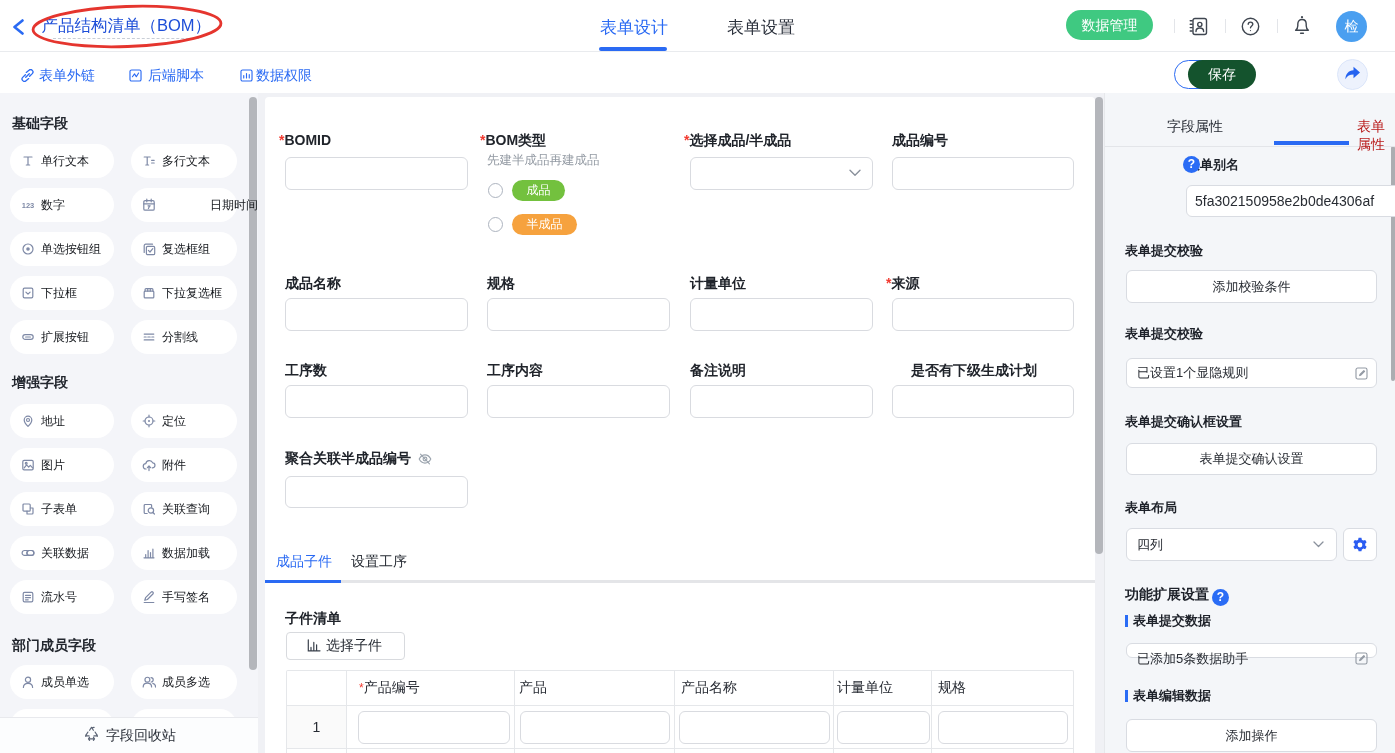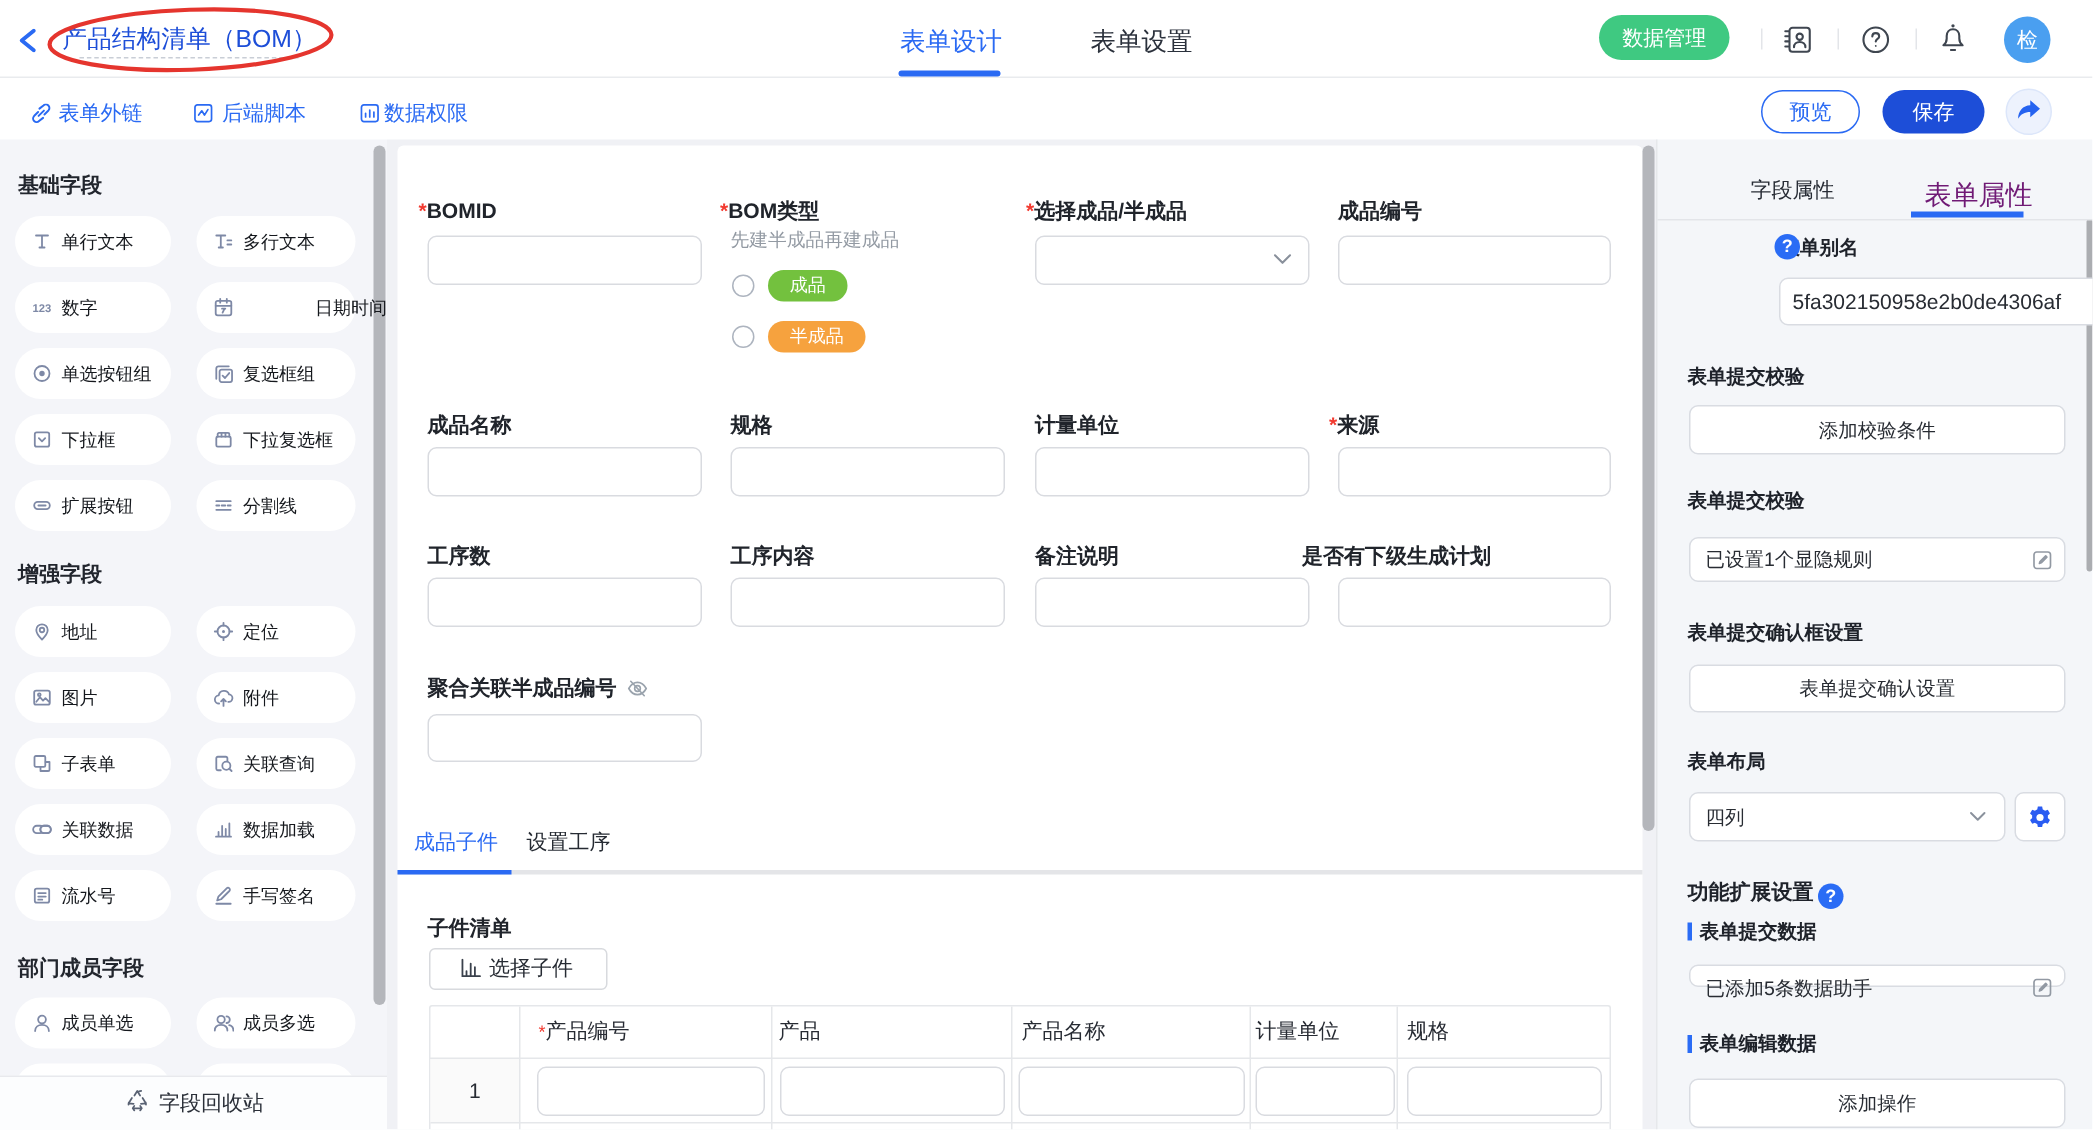--- a/index.html
+++ b/index.html
@@ -63,21 +63,21 @@
  <rect x="1.2" y="1.2" width="13.6" height="13.6" rx="2"></rect>
  <path d="M4.2 9.5 l2.6-3.5 2.2 3.5 2.8-4.5"></path>
 </svg>
 <div class="abs" style="left:148px;top:67px;font-size:14px;color:#2a6af3;">后端脚本</div>
 <svg class="abs" style="left:240px;top:69px;" width="13" height="13" viewBox="0 0 16 16" fill="none" stroke="#2a6af3" stroke-width="1.4" stroke-linecap="round">
  <rect x="1.2" y="1.2" width="13.6" height="13.6" rx="2"></rect>
  <path d="M4.6 8 v3 M8 5.5 v5.5 M11.4 7 v4"></path>
 </svg>
 <div class="abs" style="left:256px;top:67px;font-size:14px;color:#2a6af3;">数据权限</div>
 <div class="abs" style="left:1174px;top:60px;width:66px;height:29px;border:1px solid #2a6af3;border-radius:15px;color:#2a6af3;font-size:14px;text-align:center;line-height:27px;background:#fff;">预览</div>
-<div class="abs" style="left:1255px;top:60px;width:68px;height:29px;border-radius:15px;color:#fff;font-size:14px;text-align:center;line-height:29px;background:#1d4ed8;">保存</div>
+<div class="abs" style="left:1188px;top:60px;width:68px;height:29px;border-radius:15px;color:#fff;font-size:14px;text-align:center;line-height:29px;background:#14532d;">保存</div>
 <div class="abs" style="left:1337px;top:59px;width:31px;height:31px;border-radius:50%;background:#edf2fd;border:1px solid #dce6fa;"></div>
 <svg class="abs" style="left:1344px;top:66px;" width="17" height="16" viewBox="0 0 17 16">
     <path d="M9.5 4.2 V0.8 L16 6.5 L9.5 12.2 V8.6 C5.8 8.6 3.2 10 1.4 13.2 C1.4 8 4.6 4.4 9.5 4.2 Z" fill="#2563f0"></path>
   </svg>
 
 <div class="abs" id="sidebar" style="left:0;top:93px;width:258px;height:660px;background:#f4f5f9;"></div>
 <div class="abs" id="canvaswrap" style="left:258px;top:93px;width:846px;height:660px;background:#f0f1f5;"></div>
 <div class="abs" id="card" style="left:265px;top:97px;width:830px;height:656px;background:#fff;border-radius:4px 4px 0 0;"></div>
 <div class="abs" id="rpanel" style="left:1104px;top:93px;width:291px;height:660px;background:#f4f6f9;border-left:1px solid #e6e8eb;"></div>
 <div class="abs" style="left:249px;top:97px;width:8px;height:573px;background:#b4b6bb;border-radius:4px;"></div>
@@ -267,21 +267,21 @@
 <div class="lbl" style="left:487px;top:274.5px;">规格</div>
 <div class="lbl" style="left:690px;top:274.5px;">计量单位</div>
 <div class="lbl" style="left:886px;top:274.5px;"><span class="req">*</span>来源</div>
 <div class="inp" style="left:285px;top:298px;width:183px;height:33px;"></div>
 <div class="inp" style="left:487px;top:298px;width:183px;height:33px;"></div>
 <div class="inp" style="left:690px;top:298px;width:183px;height:33px;"></div>
 <div class="inp" style="left:892px;top:298px;width:182px;height:33px;"></div>
 <div class="lbl" style="left:285px;top:362px;">工序数</div>
 <div class="lbl" style="left:487px;top:362px;">工序内容</div>
 <div class="lbl" style="left:690px;top:362px;">备注说明</div>
-<div class="lbl" style="left:868px;top:362px;">是否有下级生成计划</div>
+<div class="lbl" style="left:911px;top:362px;">是否有下级生成计划</div>
 <div class="inp" style="left:285px;top:385px;width:183px;height:33px;"></div>
 <div class="inp" style="left:487px;top:385px;width:183px;height:33px;"></div>
 <div class="inp" style="left:690px;top:385px;width:183px;height:33px;"></div>
 <div class="inp" style="left:892px;top:385px;width:182px;height:33px;"></div>
 <div class="lbl" style="left:285px;top:450px;">聚合关联半成品编号</div>
 <svg class="abs" style="left:418px;top:452px;" width="14" height="14" viewBox="0 0 14 14" fill="none" stroke="#9aa3ad" stroke-width="1.1" stroke-linecap="round">
     <path d="M1.2 7 C2.6 4.3 4.6 2.9 7 2.9 S11.4 4.3 12.8 7 C11.4 9.7 9.4 11.1 7 11.1 S2.6 9.7 1.2 7 Z"></path>
     <circle cx="7" cy="7" r="1.9"></circle>
     <path d="M2.5 2.2 L11.5 11.8"></path>
   </svg>
@@ -311,21 +311,21 @@
 <div class="abs" style="left:837px;top:679px;font-size:14px;color:#272b33;white-space:nowrap;">计量单位</div>
 <div class="abs" style="left:938px;top:679px;font-size:14px;color:#272b33;white-space:nowrap;">规格</div>
 <div class="abs" style="left:287px;top:718.5px;width:59px;font-size:14px;color:#272b33;text-align:center;">1</div>
 <div class="inp" style="left:358px;top:711px;width:152px;height:33px;"></div>
 <div class="inp" style="left:520px;top:711px;width:150px;height:33px;"></div>
 <div class="inp" style="left:679px;top:711px;width:151px;height:33px;"></div>
 <div class="inp" style="left:837px;top:711px;width:93px;height:33px;"></div>
 <div class="inp" style="left:938px;top:711px;width:130px;height:33px;"></div>
 <div class="abs" style="left:1105px;top:93px;width:290px;height:54px;border-bottom:1px solid #e3e5e9;"></div>
 <div class="abs" style="left:1167px;top:117.5px;font-size:14px;color:#272c35;">字段属性</div>
-<div class="abs" style="left:1283px;top:117.5px;font-size:18px;color:#701a75;">表单属性</div>
+<div class="abs" style="left:1357px;top:117.5px;font-size:14px;color:#b91c1c;">表单属性</div>
 <div class="abs" style="left:1274px;top:141px;width:75px;height:4px;background:#2a6af3;"></div>
 <div class="plbl" style="left:1187px;top:156px;">表单别名</div>
 <div class="abs" style="left:1183px;top:156px;width:17px;height:17px;border-radius:50%;background:#2a6cf5;color:#fff;font-size:12px;font-weight:bold;text-align:center;line-height:17px;">?</div>
 <div class="pbox" style="left:1186px;top:185px;width:280px;height:32px;line-height:30px;padding-left:8px;font-size:14px;">5fa302150958e2b0de4306af</div>
 <div class="plbl" style="left:1125px;top:242px;">表单提交校验</div>
 <div class="pbox" style="left:1126px;top:270px;width:251px;height:33px;line-height:31px;text-align:center;">添加校验条件</div>
 <div class="plbl" style="left:1125px;top:325px;">表单提交校验</div>
 <div class="pbox" style="left:1126px;top:358px;width:251px;height:30px;line-height:28px;padding-left:10px;">已设置1个显隐规则</div>
 <svg class="abs" style="left:1355px;top:367px;" width="13" height="13" viewBox="0 0 13 13" fill="none" stroke="#9299a3" stroke-width="1.1" stroke-linecap="round" stroke-linejoin="round">
     <rect x="1" y="1" width="11" height="11" rx="1.8"></rect>

